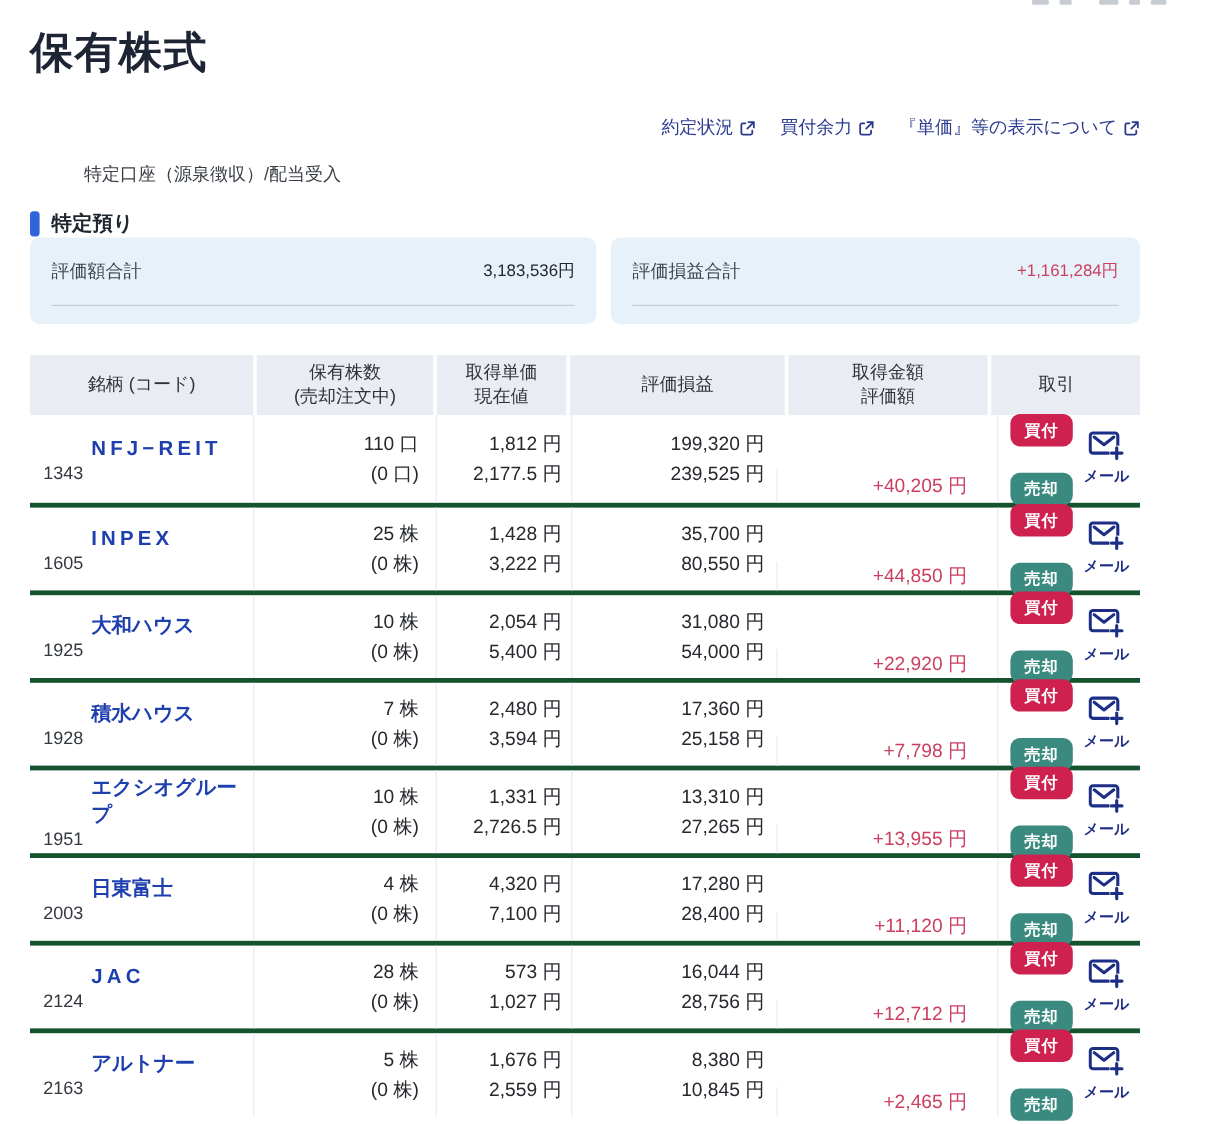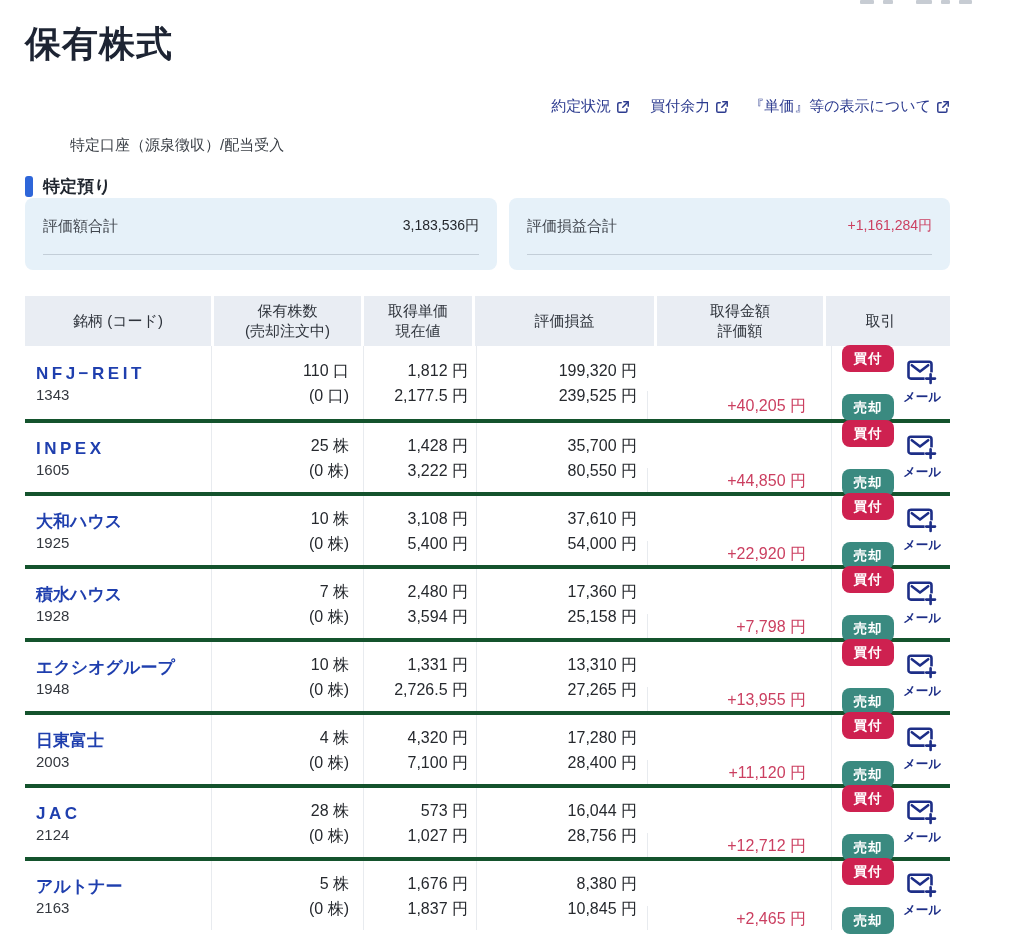--- a/index.html
+++ b/index.html
@@ -77,21 +77,21 @@
   .td{display:flex;flex-direction:column;justify-content:center;}
   .td + .td{border-left:1px solid #e8ebef;}
   .td.c2{width:152px;}
   .td.c3{width:113px;}
   .td.c4{width:171px;}
   .td.c5{width:184px;}
   .td.c6{width:114px;}
 
   .td.c1{align-items:flex-start;padding-left:11px;}
   .stock-name{font-size:17px;font-weight:bold;color:var(--stock-blue,#1f3fae);
-    text-decoration:none;cursor:pointer;line-height:22px;}
+    text-decoration:none;cursor:pointer;line-height:22px;margin-left:40px;}
   .stock-name.spaced{letter-spacing:3.5px;}
   .stock-code{font-size:15px;color:#34383f;margin-top:1px;}
 
   .td.num{align-items:flex-end;font-size:16px;color:#26292e;line-height:25px;}
   .td.c2{padding-right:14px;}
   .td.c3{padding-right:8px;}
   .td.c4{padding-right:10px;}
   .td.c5{padding-right:25px;margin-top:45px;}
   .pl{font-size:16px;color:var(--pl-red,#cb3f60);}
 
@@ -282,25 +282,25 @@
   <div class="tr">
     <div class="td c1">
       <a class="stock-name">大和ハウス</a>
       <div class="stock-code">1925</div>
     </div>
     <div class="td c2 num">
       <div>10 株</div>
       <div>(0 株)</div>
     </div>
     <div class="td c3 num">
-      <div>3,108 円</div>
+      <div>2,054 円</div>
       <div>5,400 円</div>
     </div>
     <div class="td c4 num">
-      <div>37,610 円</div>
+      <div>31,080 円</div>
       <div>54,000 円</div>
     </div>
     <div class="td c5 num">
       <div class="pl">+22,920 円</div>
     </div>
     <div class="td c6">
       <div class="btn-stack">
         <button class="btn buy">買付</button>
         <button class="btn sell">売却</button>
       </div>
@@ -353,21 +353,21 @@
           </svg>
         </span>
         <span class="mail-label">メール</span>
       </div>
     </div>
   </div>
 
   <div class="tr">
     <div class="td c1">
       <a class="stock-name">エクシオグループ</a>
-      <div class="stock-code">1948</div>
+      <div class="stock-code">1951</div>
     </div>
     <div class="td c2 num">
       <div>10 株</div>
       <div>(0 株)</div>
     </div>
     <div class="td c3 num">
       <div>1,331 円</div>
       <div>2,726.5 円</div>
     </div>
     <div class="td c4 num">
@@ -478,21 +478,21 @@
     <div class="td c1">
       <a class="stock-name">アルトナー</a>
       <div class="stock-code">2163</div>
     </div>
     <div class="td c2 num">
       <div>5 株</div>
       <div>(0 株)</div>
     </div>
     <div class="td c3 num">
       <div>1,676 円</div>
-      <div>1,837 円</div>
+      <div>2,559 円</div>
     </div>
     <div class="td c4 num">
       <div>8,380 円</div>
       <div>10,845 円</div>
     </div>
     <div class="td c5 num">
       <div class="pl">+2,465 円</div>
     </div>
     <div class="td c6">
       <div class="btn-stack">

